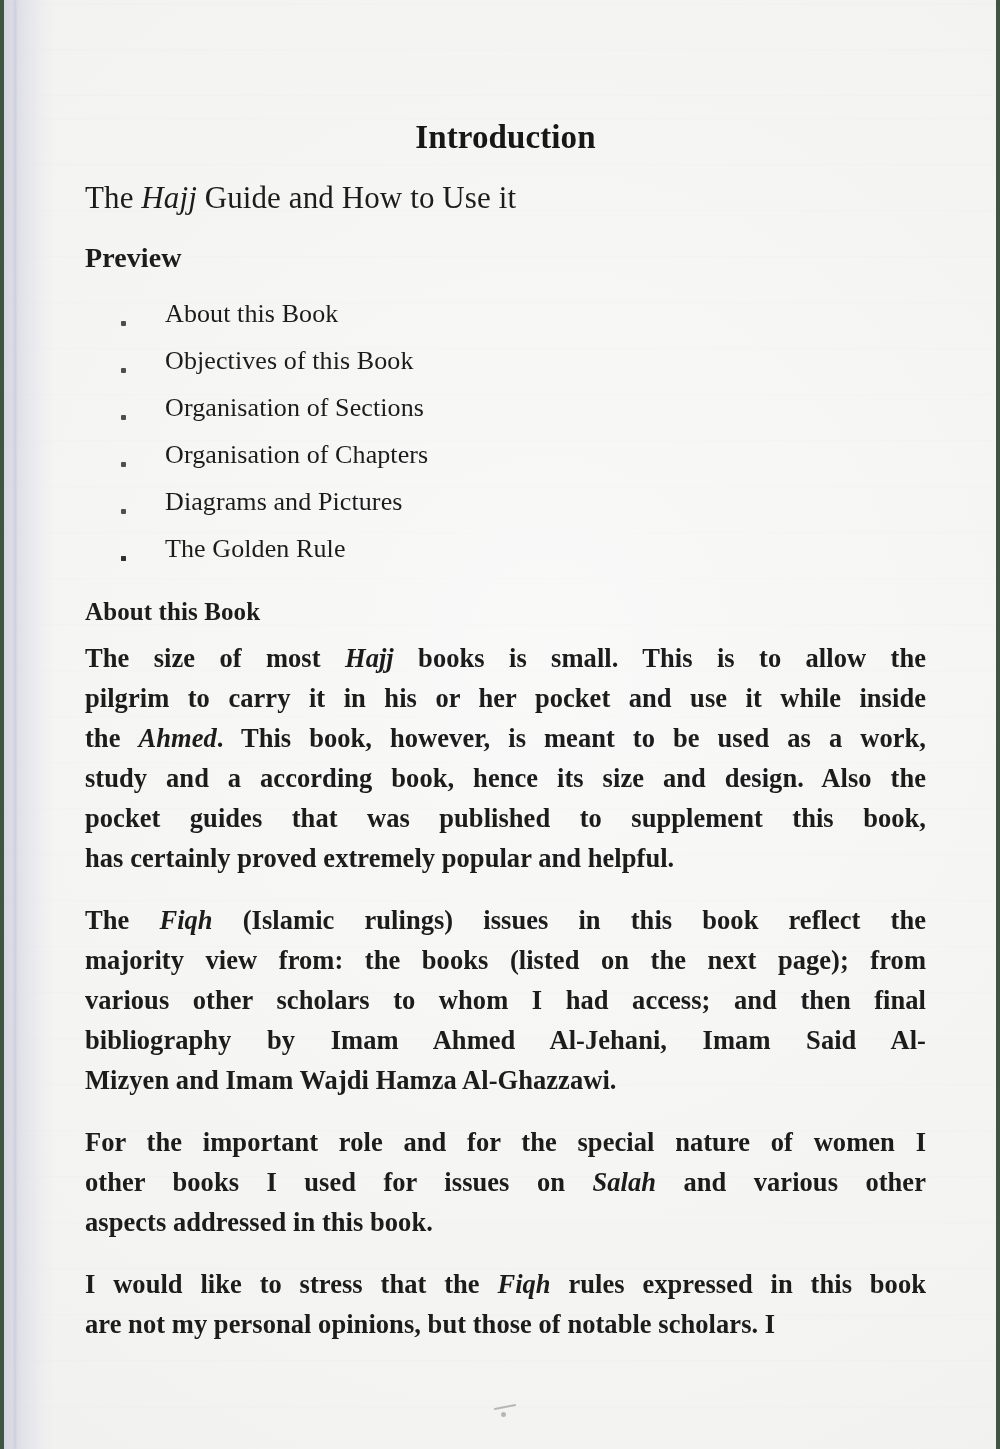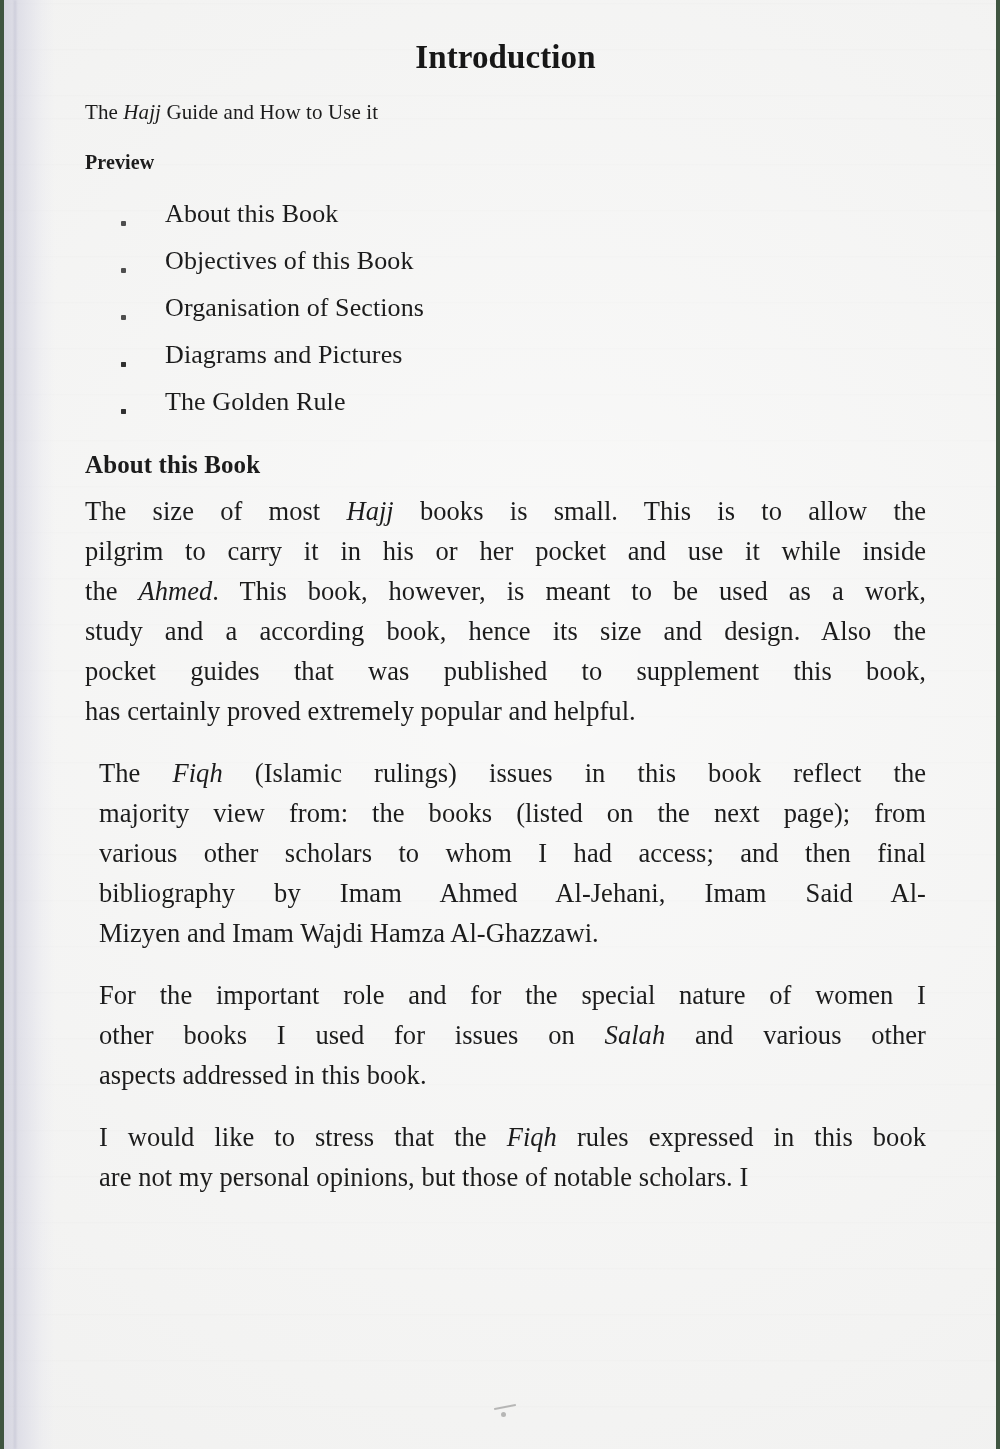--- a/index.html
+++ b/index.html
@@ -101,34 +101,34 @@
     top: 0;
     width: 841px;  
   }
 
   .page-title {
     text-align: center;
     font-size: 33px;
     font-weight: bold;
     letter-spacing: 0.1px;
     margin: 0;
-    padding-top: 40px;
+    padding-top: 120px;
     line-height: 1.05;
     color: #171717;
   }
 
   .subtitle {
-    font-size: 21px;
+    font-size: 31px;
     margin: 25px 0 0 0;
     line-height: 1.15;
     letter-spacing: 0.1px;
   }
 
   .section-head {
-    font-size: 20px;
+    font-size: 28px;
     font-weight: bold;
     margin: 27px 0 0 0;
     line-height: 1.15;
     letter-spacing: 0.1px;
   }
 
   
   .preview-list {
     list-style: none;
     margin: 16px 0 0 0;
@@ -163,28 +163,29 @@
   .body-par {
     font-size: 26.5px;
     line-height: 40px;
     text-align: justify;
     text-justify: inter-word;
     margin: 14px 0 0 0;
     letter-spacing: 0.05px;
     hyphens: none;
   }
   .body-par.first-par { margin-top: 12px; }
-  .body-par.tight     { margin-top: 22px; margin-left: 14px; }
+  .body-par.tight     { margin-top: 22px; }
 
   
   .body-par .ln {
     display: block;
     text-align: justify;
     text-align-last: justify;
     white-space: nowrap;
+    font-weight: bold;
   }
   .body-par .ln.last {
     text-align-last: left;
   }
 
   em { font-style: italic; }
 
   
   .foot-smudge {
     position: absolute;
@@ -237,20 +238,21 @@
       <li>
         <span class="bullet"></span>
         <span>Objectives of this Book</span>
       </li>
       <li>
         <span class="bullet"></span>
         <span>Organisation of Sections</span>
       </li>
       <li>
         <span class="bullet"></span>
+        <span>Organisation of Chapters</span>
       </li>
       <li>
         <span class="bullet"></span>
         <span>Diagrams and Pictures</span>
       </li>
       <li>
         <span class="bullet"></span>
       </li>
       <li>
         <span class="bullet"></span>

